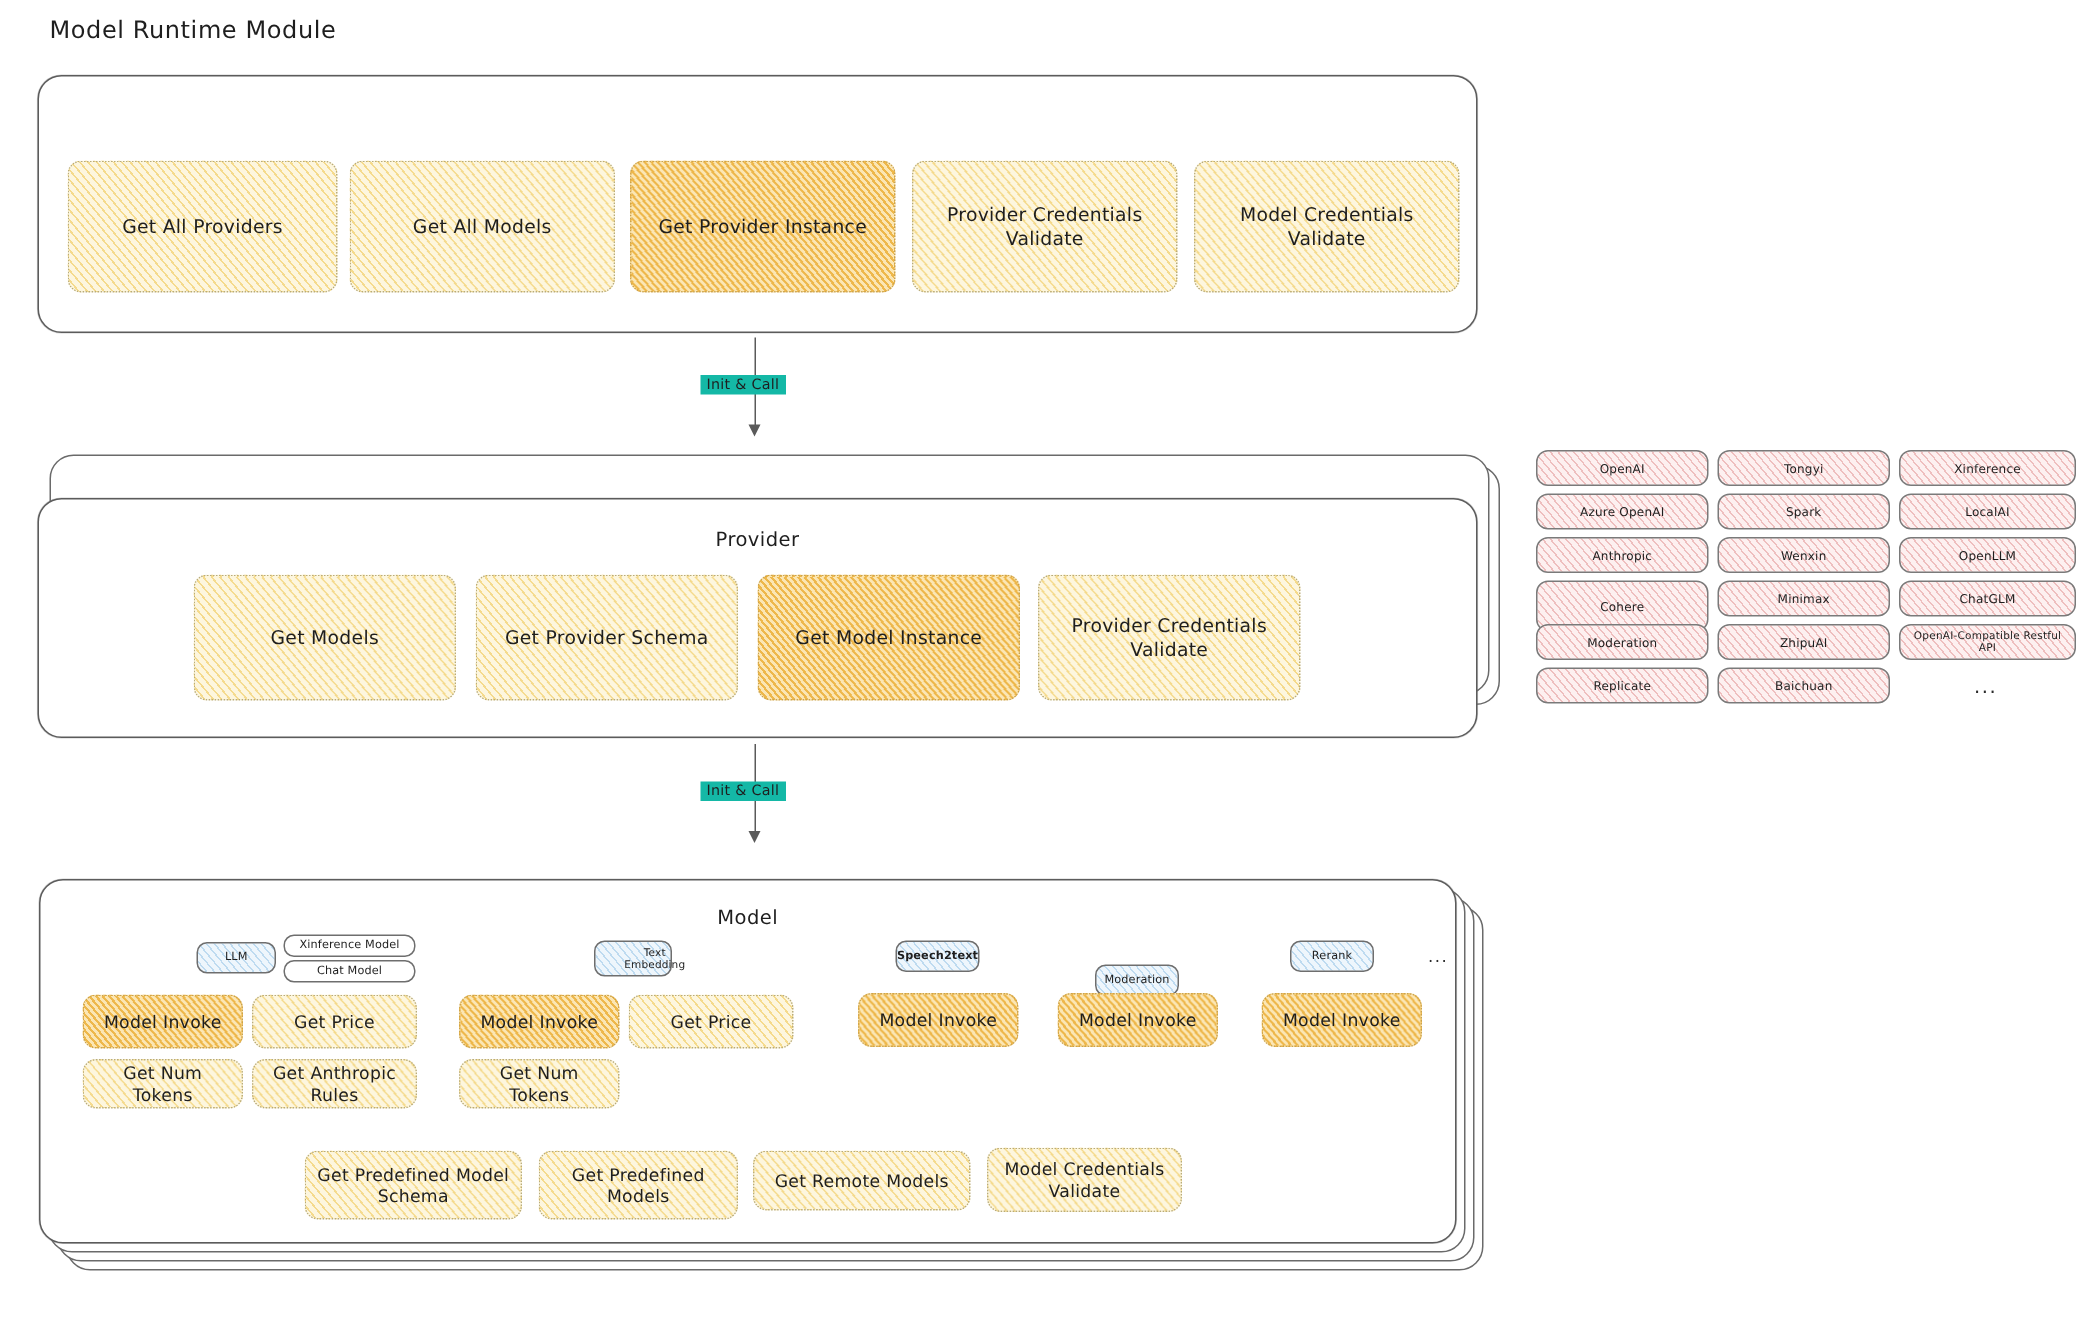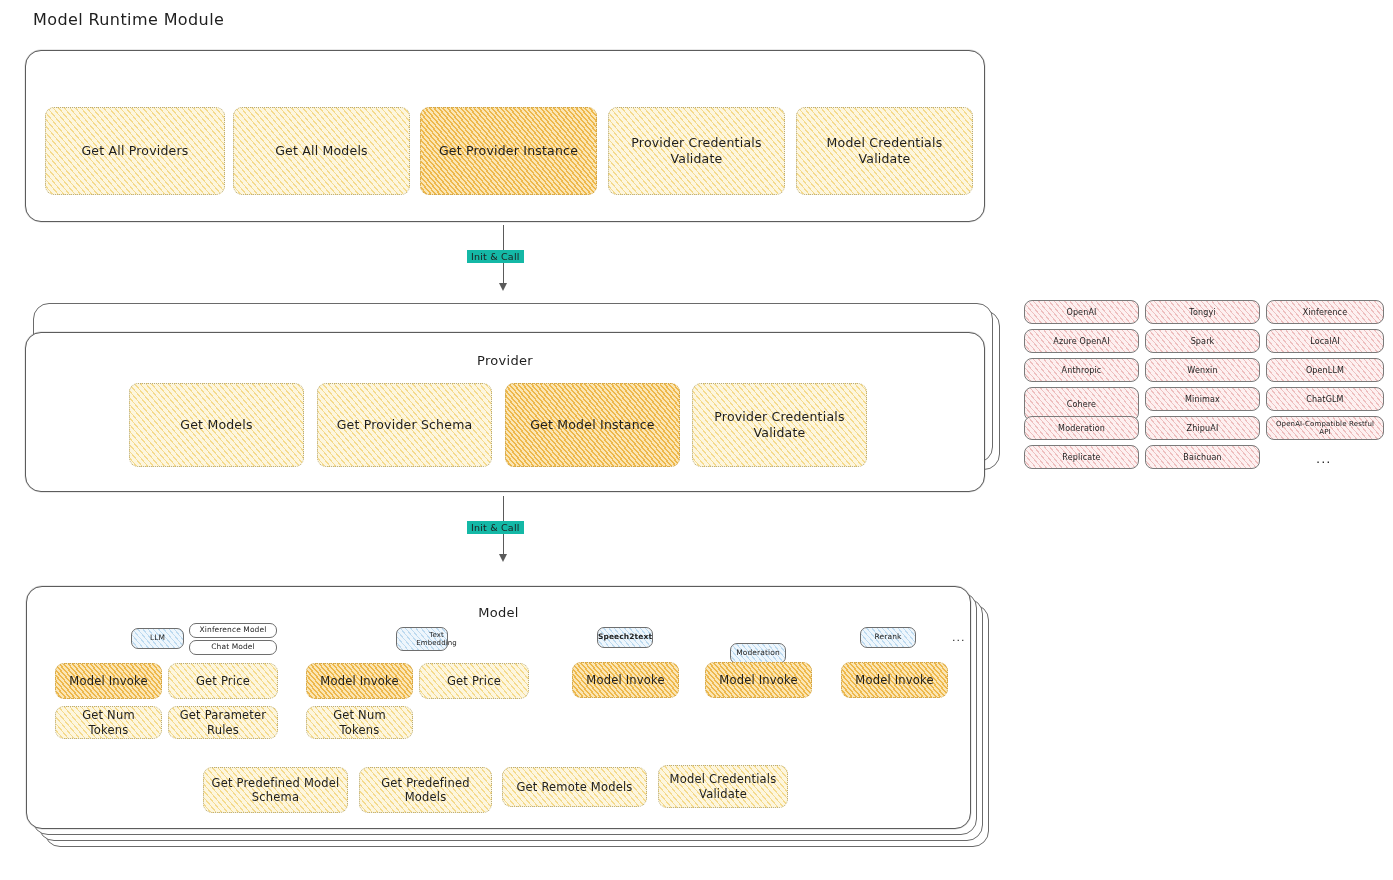--- a/index.html
+++ b/index.html
@@ -245,21 +245,21 @@
   <div class="bigbox" style="left:26px; top:586px; width:945px; height:243px; z-index:2;">
     <div class="bb-title" style="top:18px;">Model</div>
 
     <div class="chip hatch-blue" style="left:104px; top:41px; width:53px; height:21px;">LLM</div>
     <div class="chip chip-plain" style="left:162px; top:36px; width:88px; height:15px;">Xinference Model</div>
     <div class="chip chip-plain" style="left:162px; top:53px; width:88px; height:15px;">Chat Model</div>
 
     <div class="node hatch-orange" style="left:28px; top:76px; width:107px; height:36px; font-size:11.5px;">Model Invoke</div>
     <div class="node hatch-yellow" style="left:141px; top:76px; width:110px; height:36px; font-size:11.5px;">Get Price</div>
     <div class="node hatch-yellow" style="left:28px; top:119px; width:107px; height:33px; font-size:11.5px;">Get Num Tokens</div>
-    <div class="node hatch-yellow" style="left:141px; top:119px; width:110px; height:33px; font-size:11.5px;">Get Parameter Rules</div>
+    <div class="node hatch-yellow" style="left:141px; top:119px; width:110px; height:33px; font-size:11.5px;">Get Anthropic Rules</div>
 
     <div class="chip hatch-blue" style="left:369px; top:40px; width:52px; height:24px; font-size:7px;padding-left:32px;">Text Embedding</div>
 
     <div class="node hatch-orange" style="left:279px; top:76px; width:107px; height:36px; font-size:11.5px;">Model Invoke</div>
     <div class="node hatch-yellow" style="left:392px; top:76px; width:110px; height:36px; font-size:11.5px;">Get Price</div>
     <div class="node hatch-yellow" style="left:279px; top:119px; width:107px; height:33px; font-size:11.5px;">Get Num Tokens</div>
 
     <div class="chip hatch-blue" style="left:570px; top:40px; width:56px; height:21px;font-weight:bold;">Speech2text</div>
     <div class="node hatch-orange" style="left:545px; top:75px; width:107px; height:36px; font-size:11.5px;">Model Invoke</div>
 

